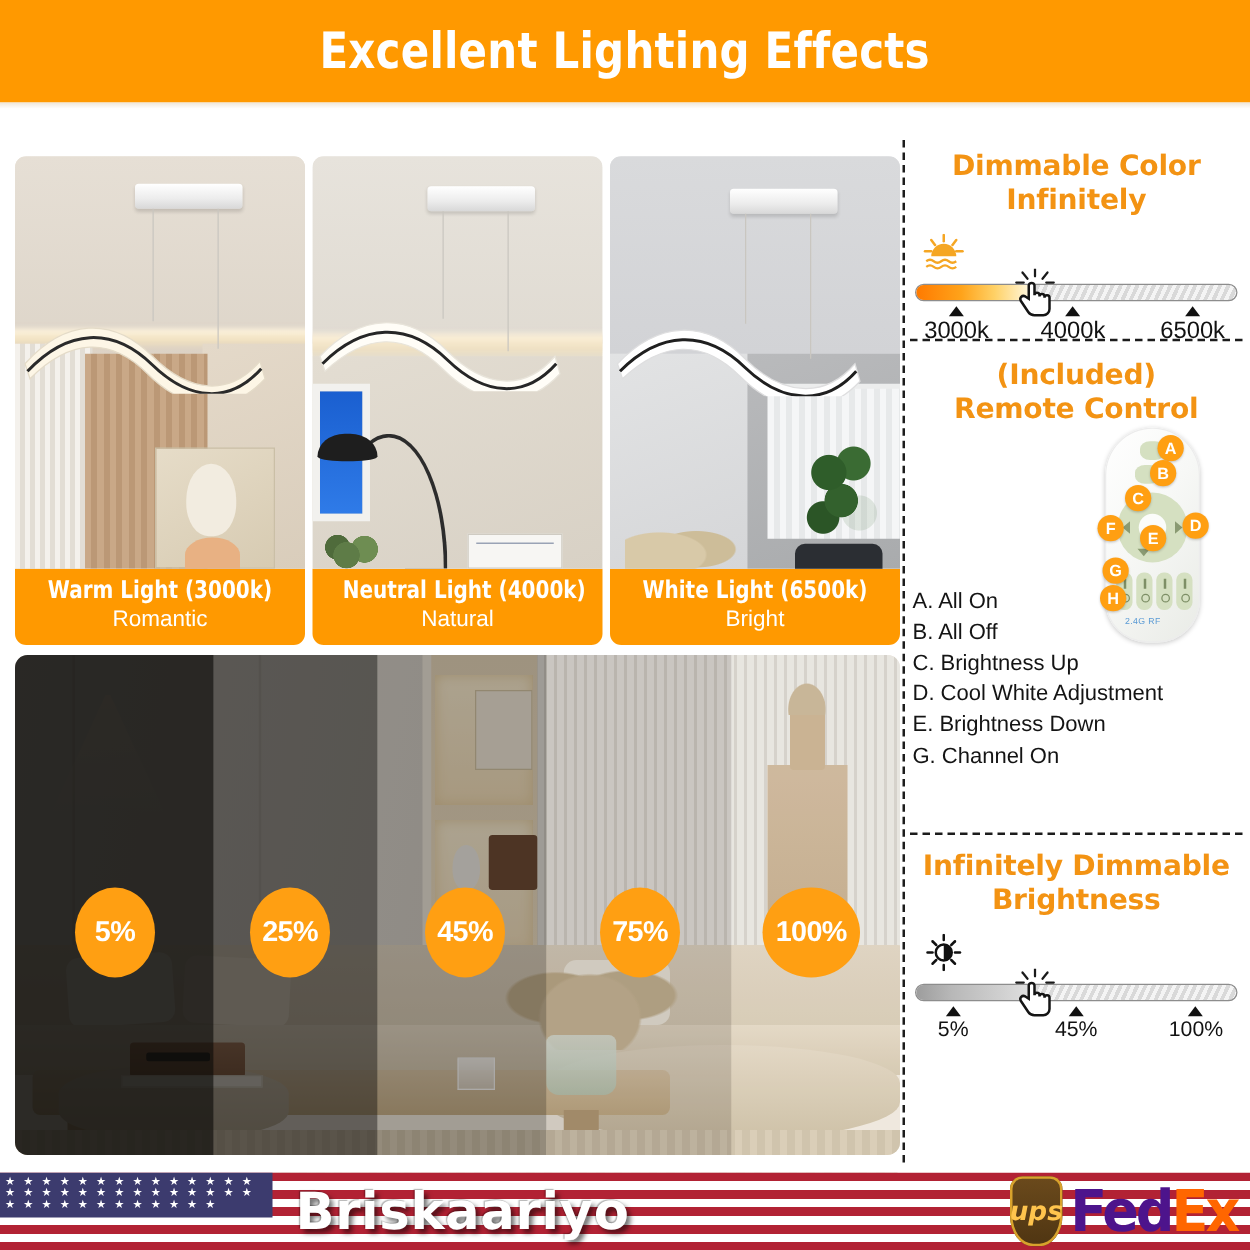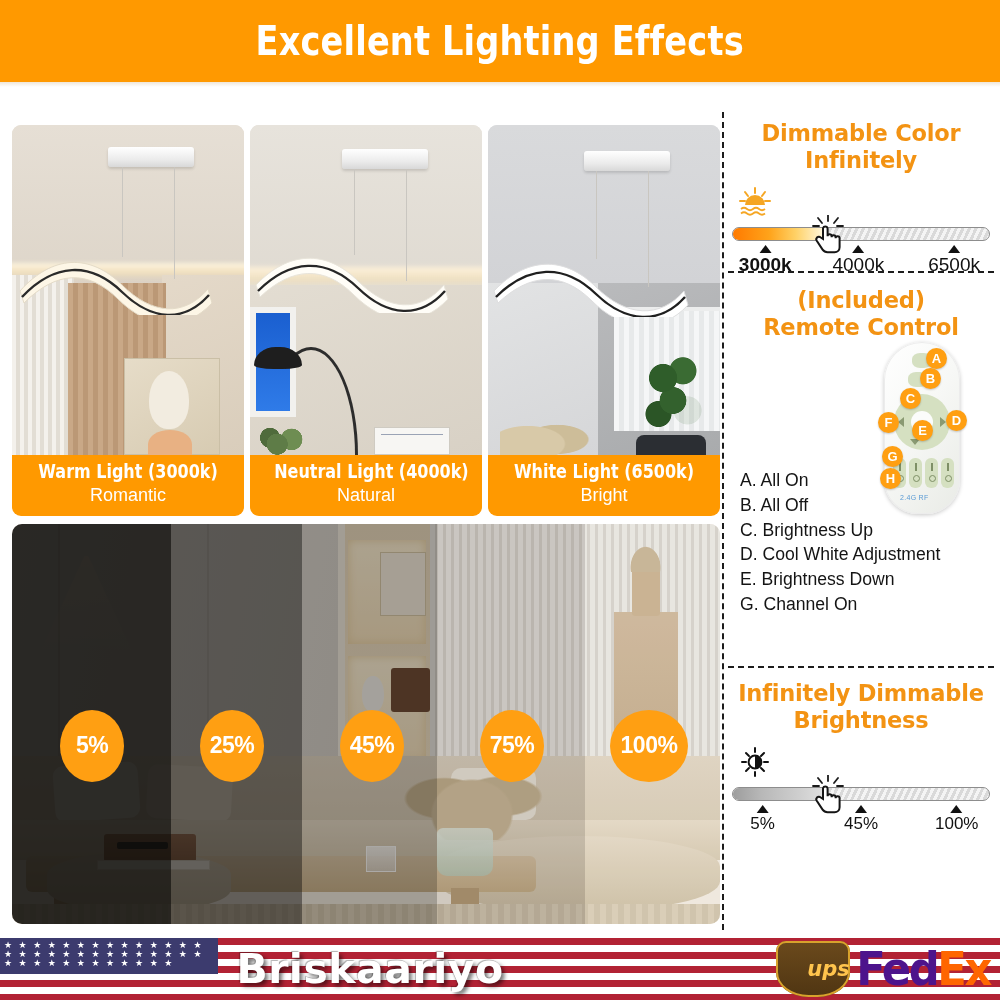--- a/index.html
+++ b/index.html
@@ -254,21 +254,21 @@
   .sl-tri {
     width:0; height:0; margin:0 auto 1px;
     border-left:6px solid transparent; border-right:6px solid transparent;
     border-bottom:8px solid #111;
   }
   .sl-lbl { font-size:19px; color:#111; white-space:nowrap; }
   .sl-lbl.sm { font-size:17px; }
 
   
   .remote-area { position:relative; height:320px; margin-top:4px; }
-  .legend { position:absolute; left:12px; top:122px; }
+  .legend { position:absolute; left:2px; top:122px; }
   .legend-item { font-size:17.6px; color:#141414; line-height:1.415; white-space:nowrap; }
   .remote {
     position:absolute; left:156px; top:-4px; width:76px; height:172px;
     border-radius: 38px 38px 34px 34px;
     background: linear-gradient(125deg,#ffffff 0%,#f7f8f6 45%,#e9ebe6 100%);
     box-shadow: 0 1px 4px rgba(0,0,0,.22), inset 0 0 0 1px #ececec;
   }
   .rb { position:absolute; background:#d5e0c1; border-radius:50%; }
   .r-a { left:28px; top:11px; width:20px; height:15px; border-radius:40%; }
   .r-b { left:24px; top:30px; width:20px; height:15px; border-radius:40%; }
@@ -313,23 +313,23 @@
   .brand {
     position:absolute; left:0; top:0; width:740px; height:62px;
     display:flex; align-items:center; justify-content:center;
     color:#ffffff; font-size:41px; font-weight:bold;
     font-family:"DejaVu Sans", sans-serif;
     text-shadow: 3px 3px 4px rgba(0,0,0,.55), -1px -1px 1px rgba(0,0,0,.3);
     letter-spacing:.5px;
   }
   .ship { position:absolute; right:6px; top:2px; height:58px; display:flex; align-items:center; gap:2px; }
   .ups-shield {
-    width:74px; height:56px; background: linear-gradient(180deg,#6b4a1c,#4f3512);
+    width:42px; height:56px; background: linear-gradient(180deg,#6b4a1c,#4f3512);
     border-radius: 10px 10px 44% 44%;
-    display:flex; align-items:center; justify-content:flex-end;
+    display:flex; align-items:center; justify-content:flex-start;
     box-shadow: inset 0 0 0 2px #d8a22c;
     margin-left: 32px;
   }
   .ups-txt { color:#ffc44d; font-size:21px; font-weight:bold; font-style:italic;
              font-family:"DejaVu Sans", sans-serif; }
   .fedex { font-size:46px; font-weight:bold; font-family:"DejaVu Sans", sans-serif;
            letter-spacing:-2.5px; transform: scaleX(.94); white-space:nowrap; }
   .fedex .fe1 { color:#4d148c; }
   .fedex .fe2 { color:#ff6600; }
 </style>
@@ -514,21 +514,21 @@
             <line x1="26" y1="3" x2="22" y2="8"></line>
             <line x1="1" y1="11" x2="7" y2="11"></line>
             <line x1="31" y1="11" x2="25" y2="11"></line>
           </g>
           <path d="M11 13 v11 l-3 -2 a2.6 2.6 0 0 0 -3.4 3.6 l6 9 a6 6 0 0 0 5 2.6 h7 a5 5 0 0 0 5 -5 v-9
                    a2 2 0 0 0 -4 0 v-1 a2 2 0 0 0 -4 0 v-1 a2 2 0 0 0 -4 0 v-8 a2.4 2.4 0 0 0 -4.6 0 z" fill="#ffffff" stroke="#151515" stroke-width="2"></path>
         </svg>
       </div>
 
       <div class="sl-ticks">
-        <div class="sl-tick" style="left:14%;font-weight:bold;">
+        <div class="sl-tick" style="left:14%;">
           <div class="sl-tri"></div>
           <div class="sl-lbl">3000k</div>
         </div>
         <div class="sl-tick" style="left:49%;">
           <div class="sl-tri"></div>
           <div class="sl-lbl">4000k</div>
         </div>
         <div class="sl-tick" style="left:85%;">
           <div class="sl-tri"></div>
           <div class="sl-lbl">6500k</div>

